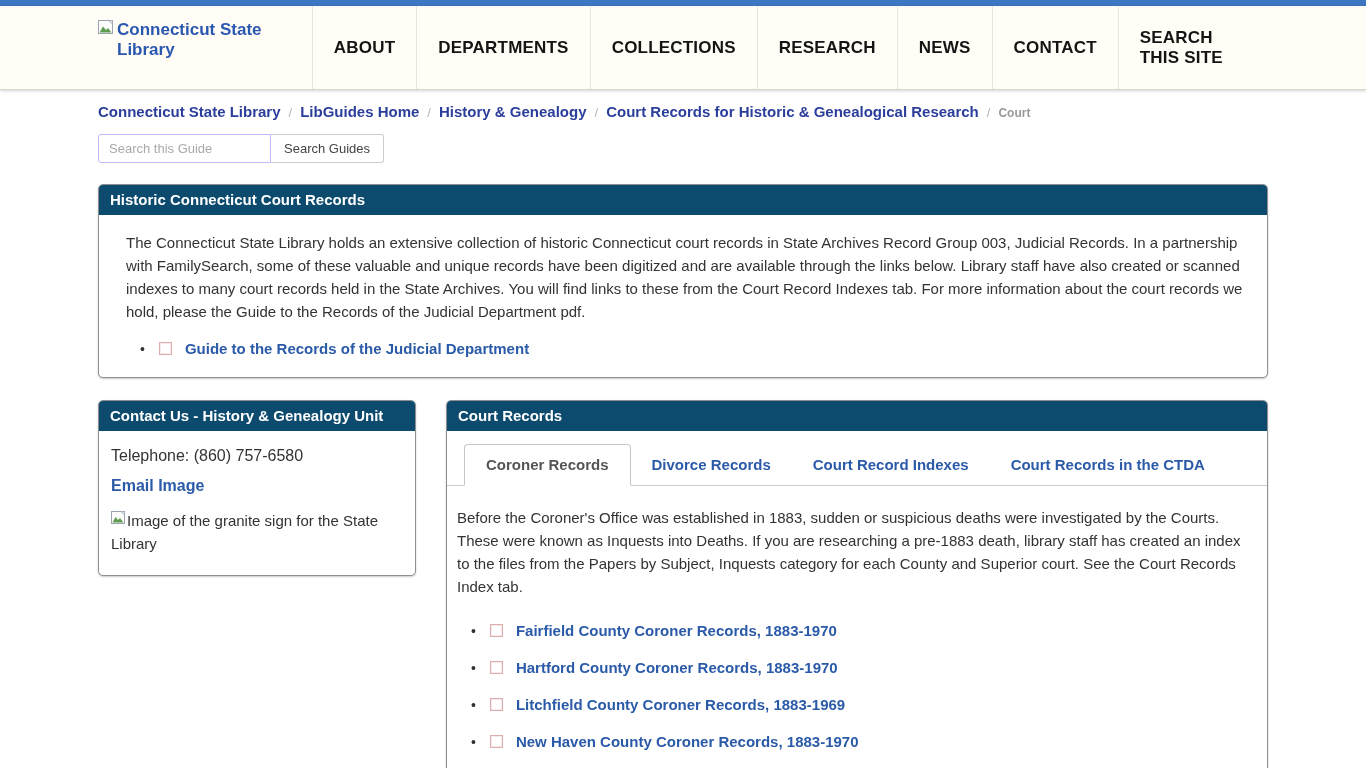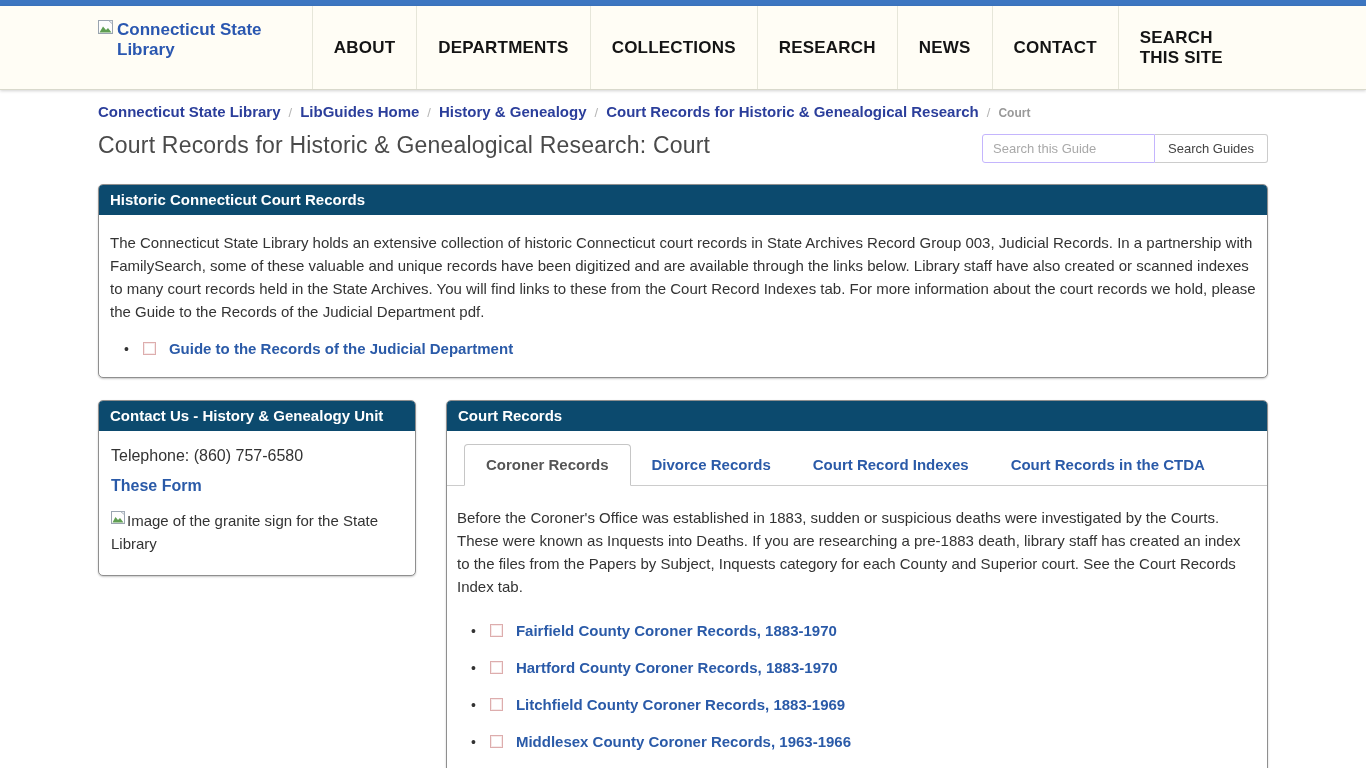--- a/index.html
+++ b/index.html
@@ -49,21 +49,21 @@
     font-family:"Liberation Sans", sans-serif; }
 
   
   .gbox { border:1px solid #8f8f8f; border-radius:5px; background:#fff;
     box-shadow:0 1px 2px rgba(0,0,0,.22); overflow:hidden; }
   .gbox-title { background:#0c4a6e; color:#fff; font-weight:bold; font-size:15px;
     padding:6px 11px 7px; }
   .gbox-body { padding:14px 11px; }
 
   .box-historic { margin-top:21px; }
-  .box-historic .gbox-body { padding:16px 11px 20px; }
+  .box-historic .gbox-body { padding:16px 11px 20px;margin-left:16px; }
   .box-historic p { font-size:15px; line-height:23px; color:#333; }
 
   .link-list { list-style:none; margin-top:17px; }
   .link-list li { display:flex; align-items:center; margin:0 0 13px 14px; }
   .link-list li:last-child { margin-bottom:0; }
   .link-list li::before { content:"\2022"; color:#333; font-size:14px; margin-right:14px; }
   .content-link { color:#2a5aa8; font-weight:bold; font-size:15px; text-decoration:none; }
 
   
   .cols { display:flex; gap:30px; margin-top:22px; align-items:flex-start; }
@@ -132,21 +132,20 @@
       <li>
           <a class="crumb-link" href="#">Court Records for Historic &amp; Genealogical Research</a>
         </li>
       <li>
           <span class="crumb-current">Court</span>
         </li>
     </ol>
   </nav>
 
   <div class="title-row">
-    <h1 class="page-title">Court Records for Historic &amp; Genealogical Research: Court</h1>
     <div class="guide-search">
       <input type="text" placeholder="Search this Guide" style="">
       <button>Search Guides</button>
     </div>
   </div>
 
   <section class="gbox box-historic">
     <div class="gbox-title">Historic Connecticut Court Records</div>
     <div class="gbox-body">
       <p>The Connecticut State Library holds an extensive collection of historic Connecticut court records in State Archives Record Group 003, Judicial Records. In a partnership with FamilySearch, some of these valuable and unique records have been digitized and are available through the links below. Library staff have also created or scanned indexes to many court records held in the State Archives. You will find links to these from the Court Record Indexes tab. For more information about the court records we hold, please the Guide to the Records of the Judicial Department pdf.</p>
@@ -159,21 +158,21 @@
     </div>
   </section>
 
   <div class="cols">
 
     <div class="col-left">
       <section class="gbox box-contact">
         <div class="gbox-title">Contact Us - History &amp; Genealogy Unit</div>
         <div class="gbox-body">
           <div class="contact-tel">Telephone: (860) 757-6580</div>
-          <a class="contact-email" href="#">These Form</a>
+          <a class="contact-email" href="#">Email Image</a>
           <div class="contact-img-alt">
             <span class="bimg">
               <svg width="16" height="15" viewBox="0 0 16 15">
                 <rect x="0.5" y="0.5" width="13" height="12" fill="#fdfdfd" stroke="#9aa4b0"></rect>
                 <path d="M9.5 0.5 L13.5 0.5 L13.5 3.8 Z" fill="#e9edf2" stroke="#9aa4b0" stroke-width="0.8"></path>
                 <path d="M1.5 11.5 L4.5 6 L7 9 L9 7 L12.5 11.5 Z" fill="#5f9e52"></path>
               </svg>
             </span><span>Image of the granite sign for the State Library</span>
           </div>
         </div>
@@ -199,24 +198,20 @@
             <li>
               <span class="ph-sq"></span>
               <a class="content-link" href="#">Hartford County Coroner Records, 1883-1970</a>
             </li>
             <li>
               <span class="ph-sq"></span>
               <a class="content-link" href="#">Litchfield County Coroner Records, 1883-1969</a>
             </li>
             <li>
               <span class="ph-sq"></span>
-              <a class="content-link" href="#">Middlesex County Coroner Records, 1963-1966</a>
-            </li>
-            <li>
-              <span class="ph-sq"></span>
               <a class="content-link" href="#">New Haven County Coroner Records, 1883-1970</a>
             </li>
 
           </ul>
         </div>
       </section>
     </div>
 
   </div>
 </div>

